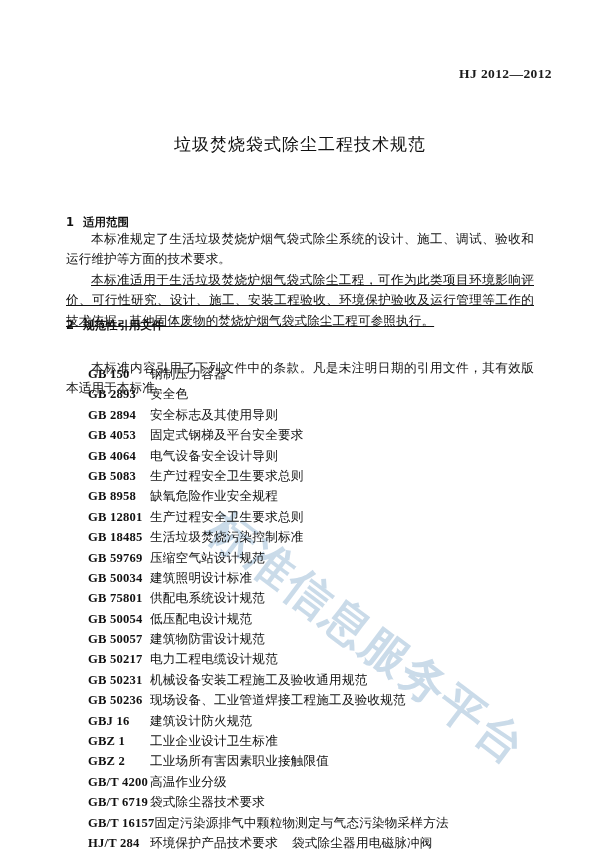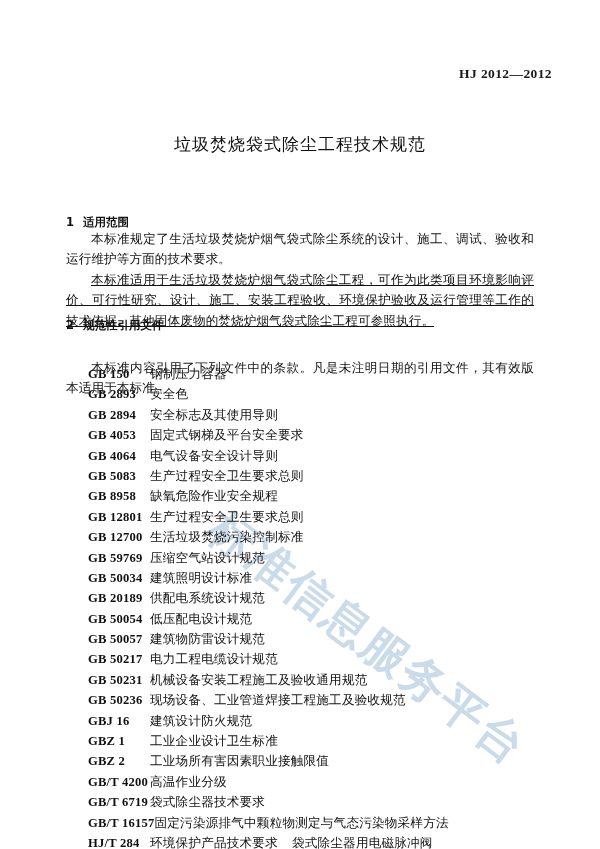--- a/index.html
+++ b/index.html
@@ -198,33 +198,33 @@
         </div>
         <div class="ref-item">
           <span class="ref-code">GB 8958</span>
           <span class="ref-title">缺氧危险作业安全规程</span>
         </div>
         <div class="ref-item">
           <span class="ref-code">GB 12801</span>
           <span class="ref-title">生产过程安全卫生要求总则</span>
         </div>
         <div class="ref-item">
-          <span class="ref-code">GB 12700</span>
+          <span class="ref-code">GB 18485</span>
           <span class="ref-title">生活垃圾焚烧污染控制标准</span>
         </div>
         <div class="ref-item">
           <span class="ref-code">GB 59769</span>
           <span class="ref-title">压缩空气站设计规范</span>
         </div>
         <div class="ref-item">
           <span class="ref-code">GB 50034</span>
           <span class="ref-title">建筑照明设计标准</span>
         </div>
         <div class="ref-item">
-          <span class="ref-code">GB 20189</span>
+          <span class="ref-code">GB 75801</span>
           <span class="ref-title">供配电系统设计规范</span>
         </div>
         <div class="ref-item">
           <span class="ref-code">GB 50054</span>
           <span class="ref-title">低压配电设计规范</span>
         </div>
         <div class="ref-item">
           <span class="ref-code">GB 50057</span>
           <span class="ref-title">建筑物防雷设计规范</span>
         </div>

